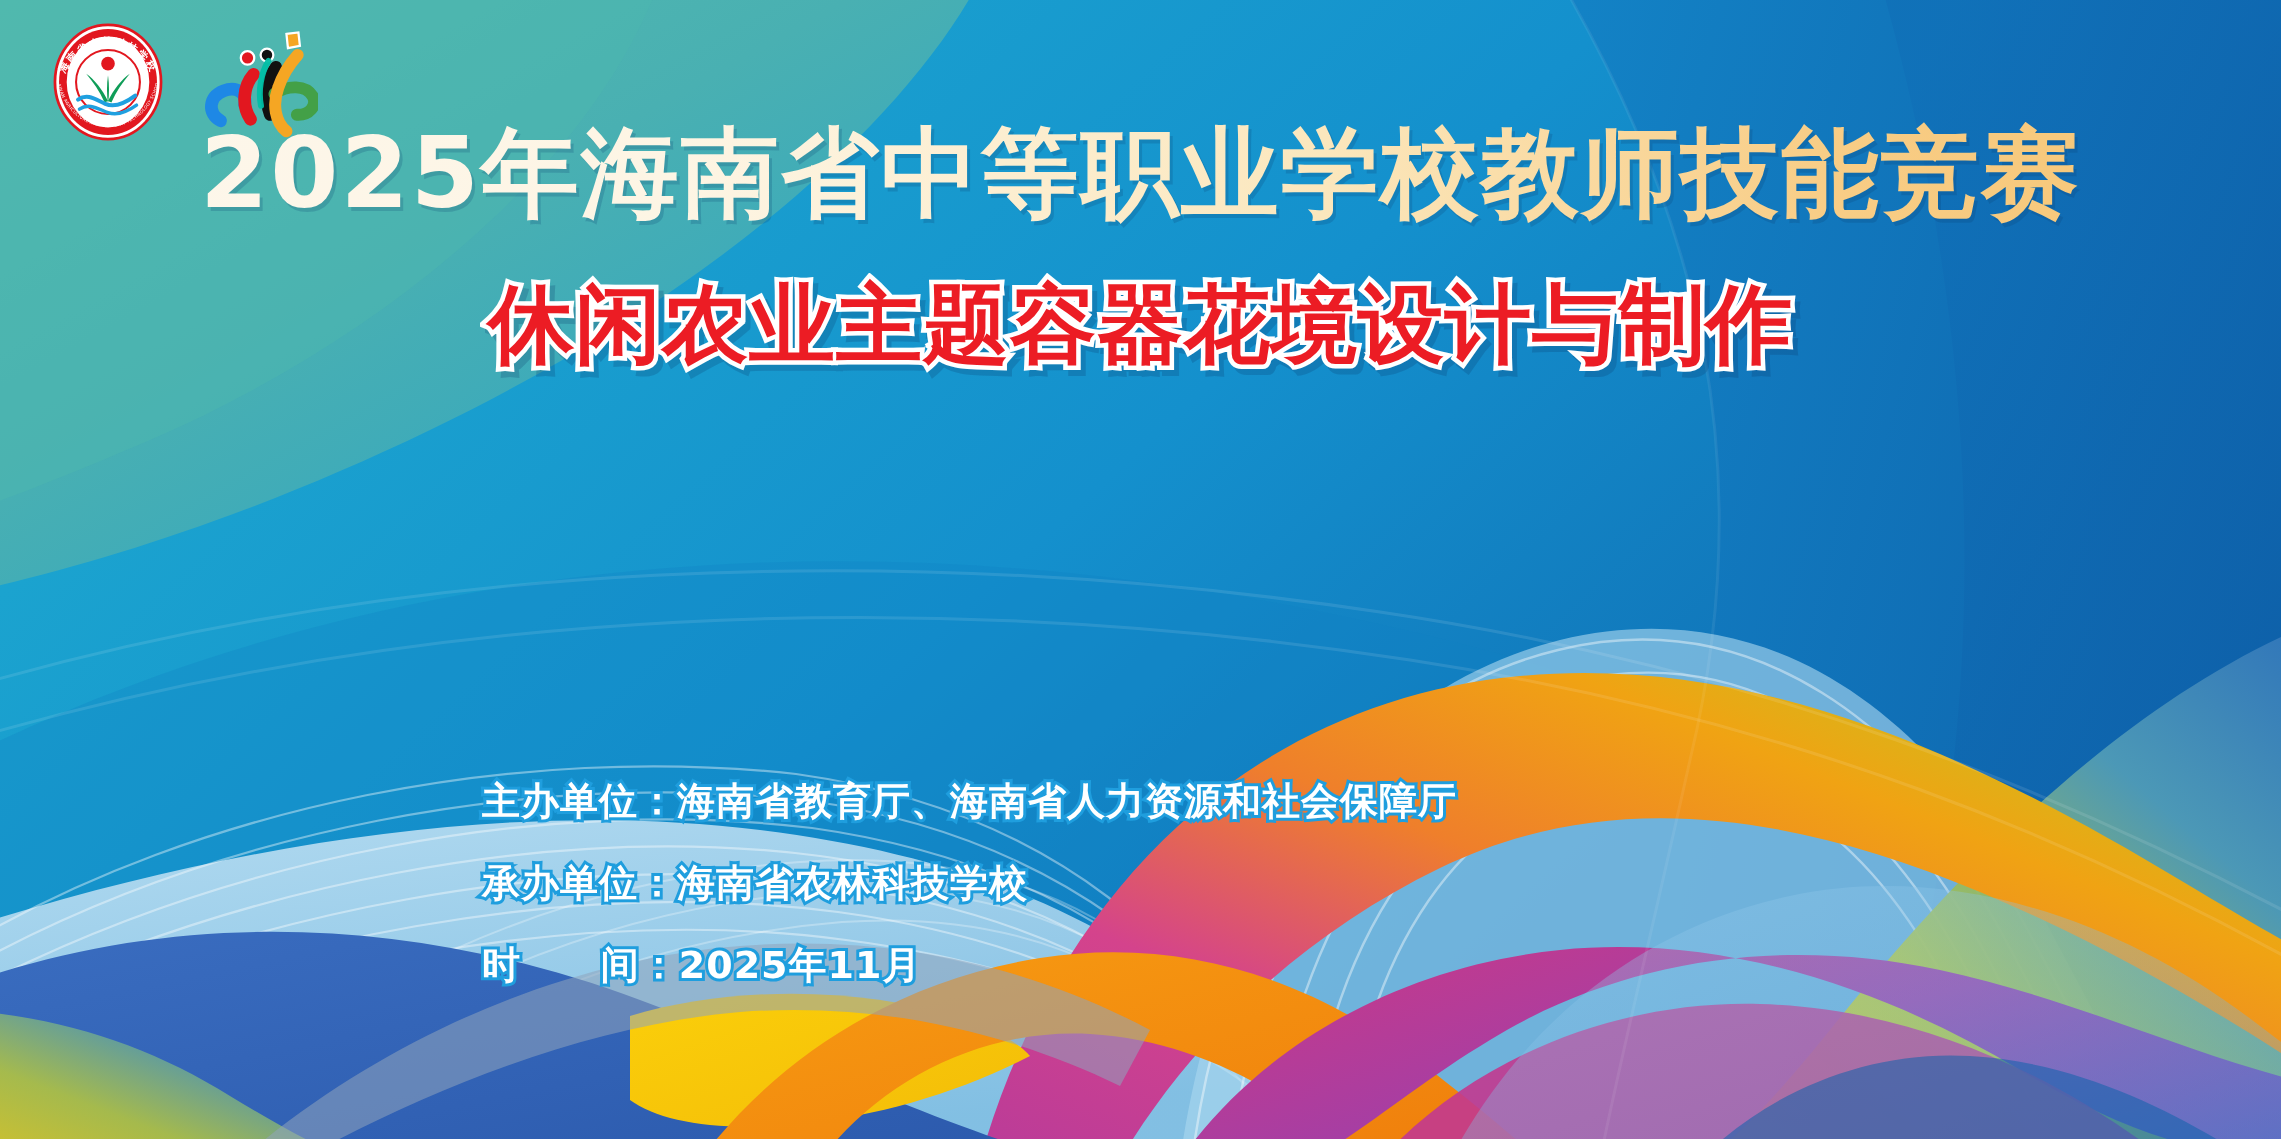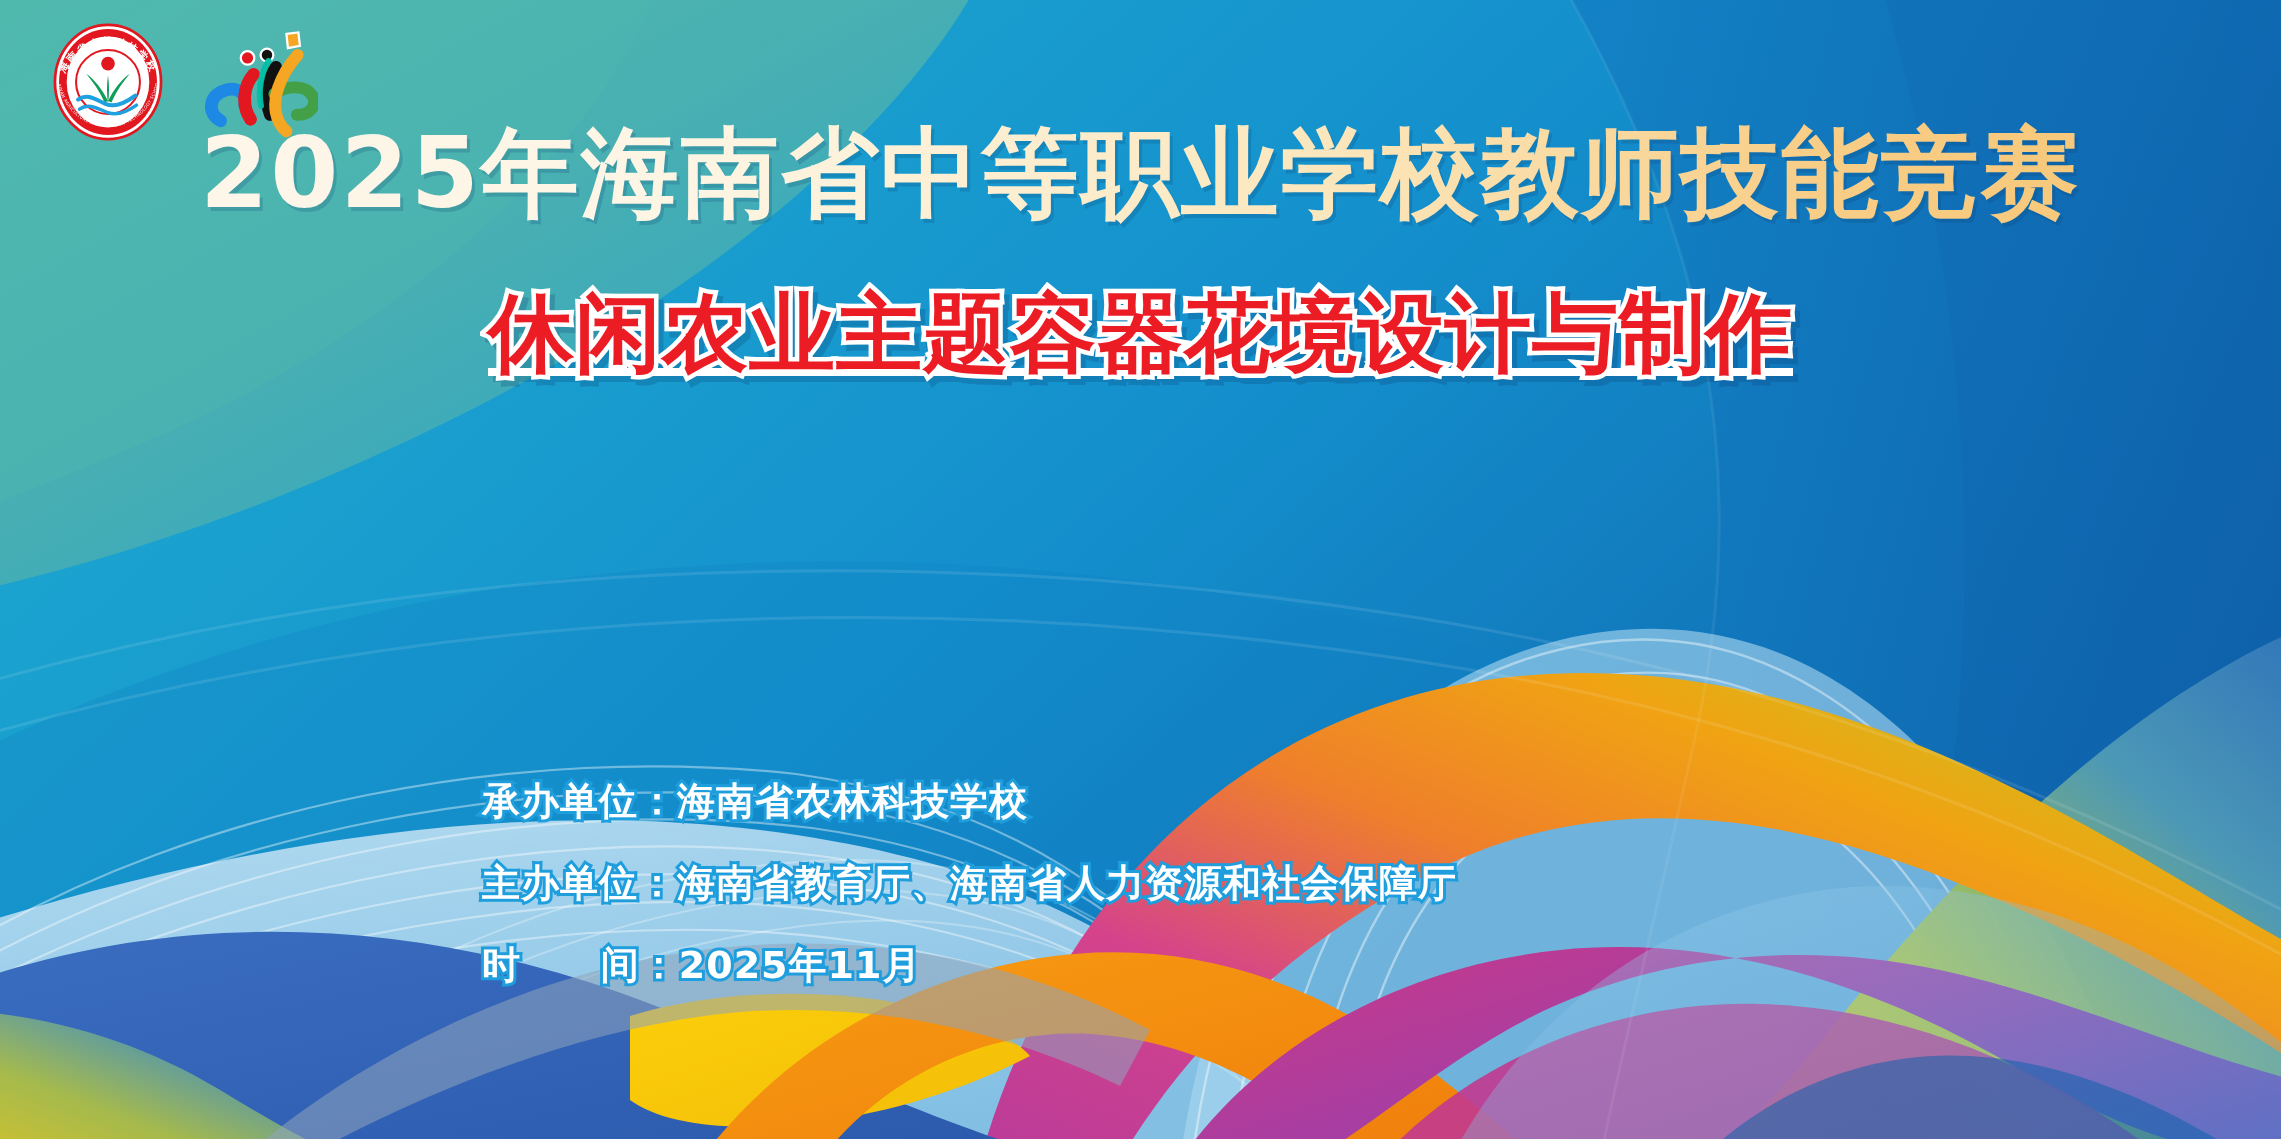--- a/index.html
+++ b/index.html
@@ -41,21 +41,21 @@
     font-weight:bold;
     color:#ec1c24;
     font-family:"DejaVu Sans","Liberation Sans",sans-serif;
     white-space:nowrap;
     letter-spacing:1px;
     -webkit-text-stroke:9px #ffffff;
     paint-order:stroke fill;
     filter:drop-shadow(5px 6px 0 rgba(10,55,105,.22));
   }
   .sub-line.l1{font-size:82px;line-height:1.12;}
-  .sub-line.l2{font-size:86px;line-height:1.16;margin-top:16px;text-decoration:underline;}
+  .sub-line.l2{font-size:86px;line-height:1.16;margin-top:7px;}
 
   .info-block{position:absolute;z-index:7;left:482px;top:782px;}
   .info-line{
     font-weight:bold;
     color:#ffffff;
     font-size:38px;
     line-height:1.0;
     margin-bottom:44px;
     white-space:nowrap;
     letter-spacing:1px;
@@ -266,18 +266,18 @@
     </svg>
   </div>
 
   <div class="main-title">2025年海南省中等职业学校教师技能竞赛</div>
 
   <div class="sub-wrap">
     <span class="sub-line l2">休闲农业主题容器花境设计与制作</span>
   </div>
 
   <div class="info-block">
+    <div class="info-line">主办单位：海南省教育厅、海南省人力资源和社会保障厅</div>
     <div class="info-line">承办单位：海南省农林科技学校</div>
-    <div class="info-line">主办单位：海南省教育厅、海南省人力资源和社会保障厅</div>
     <div class="info-line"><span>时</span><span class="sp"></span><span>间：</span><span>2025年11月</span></div>
   </div>
 
 </div>
 
 </body></html>

